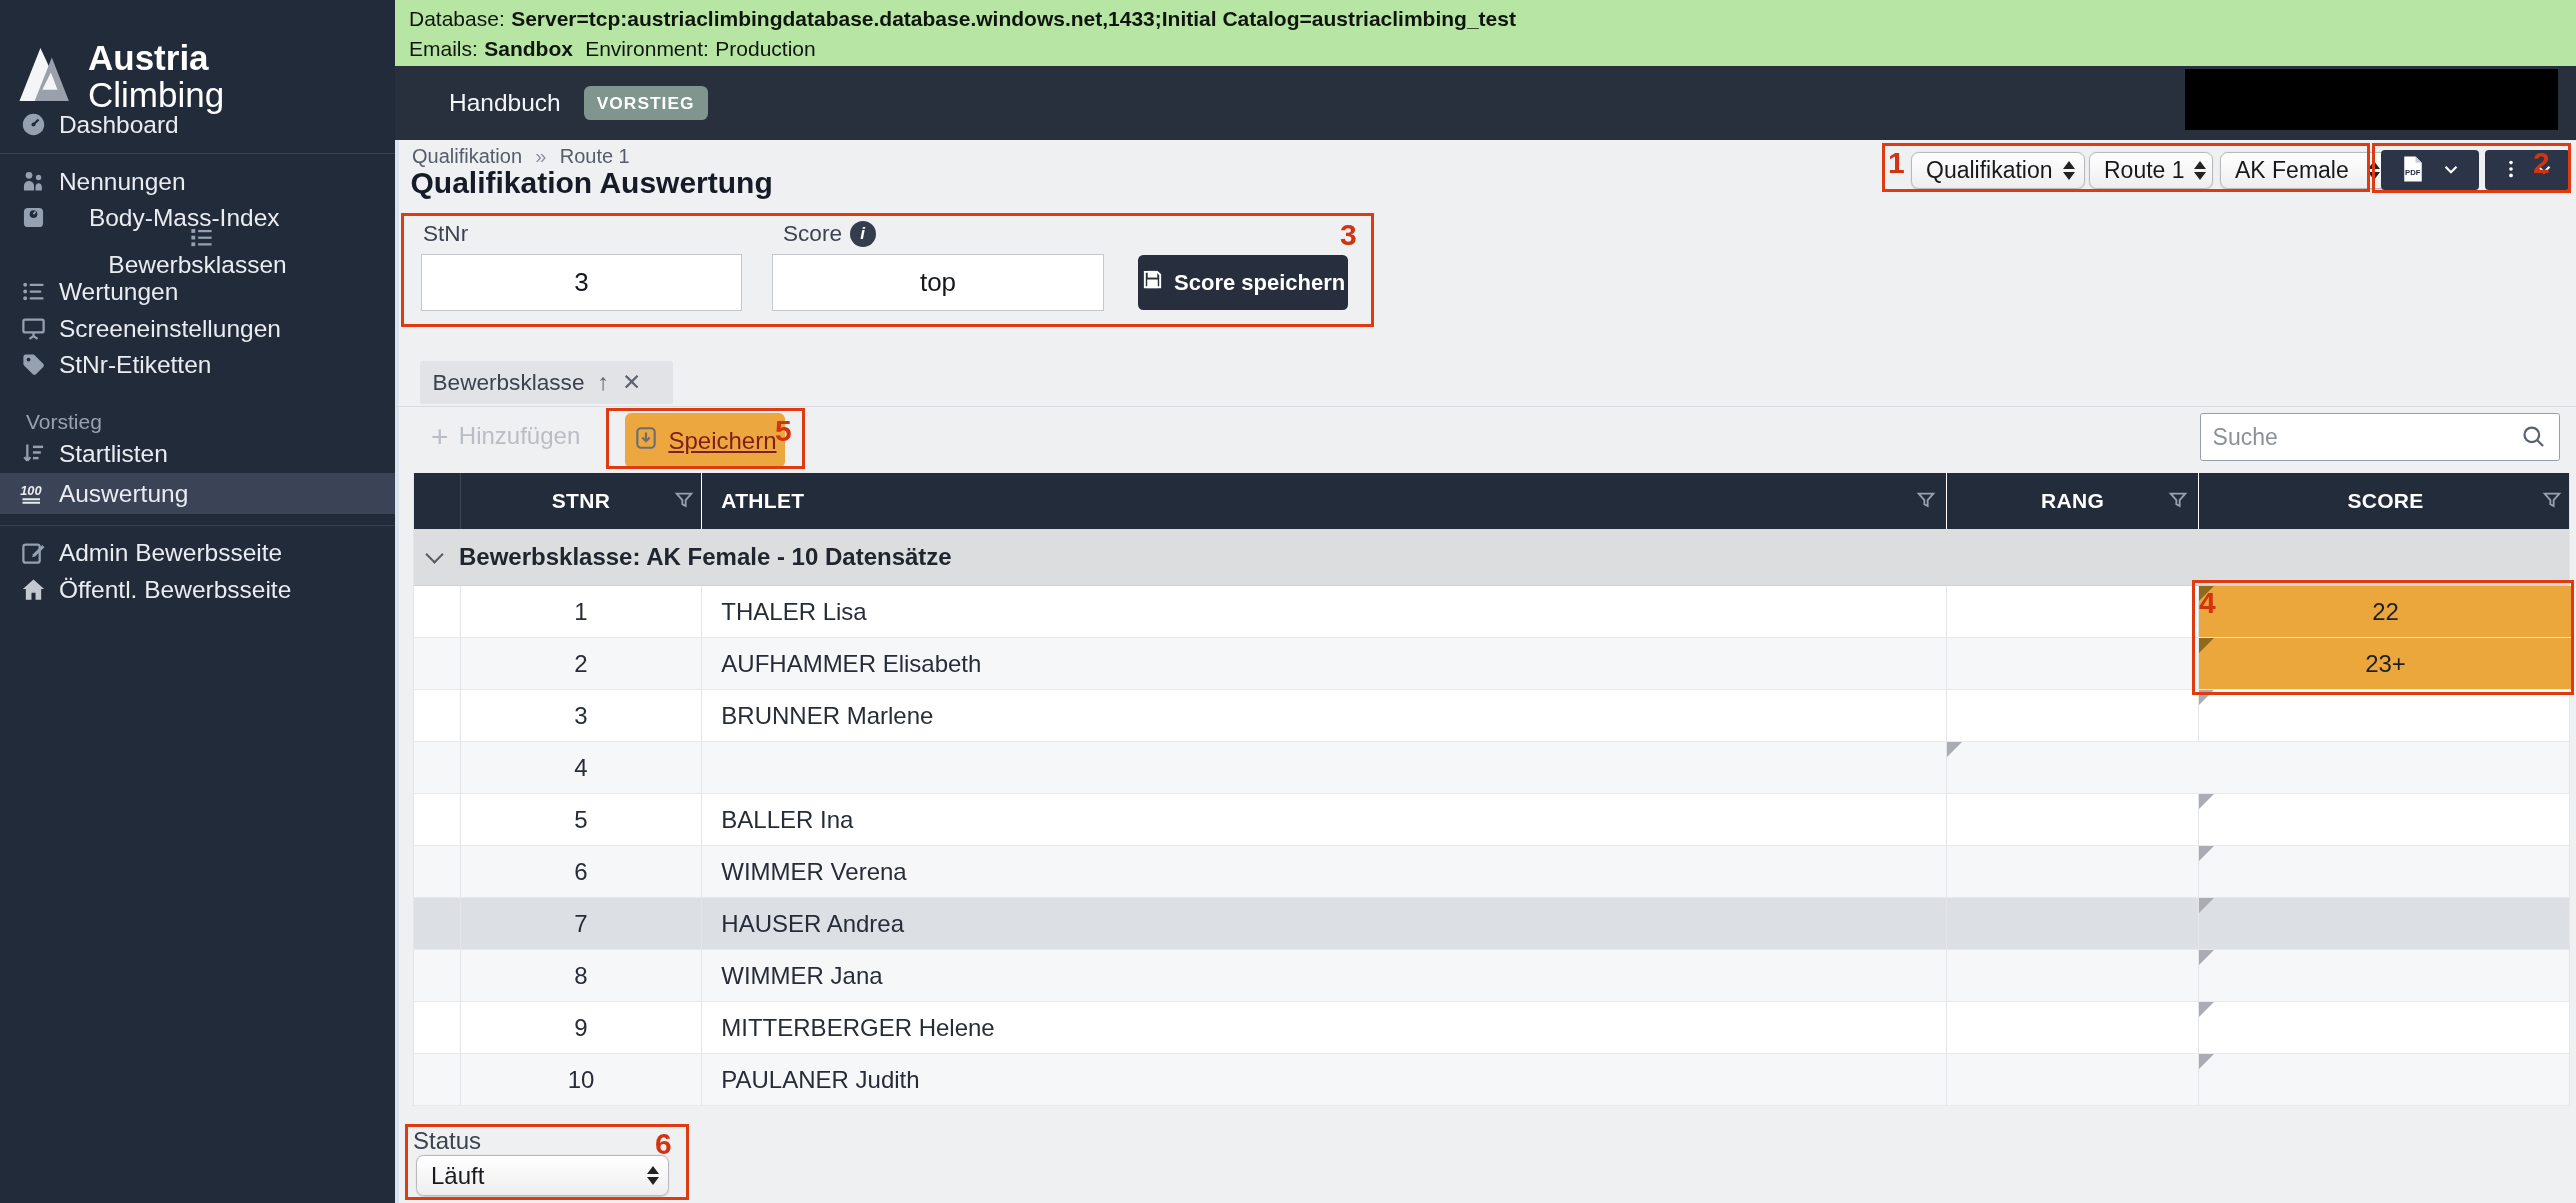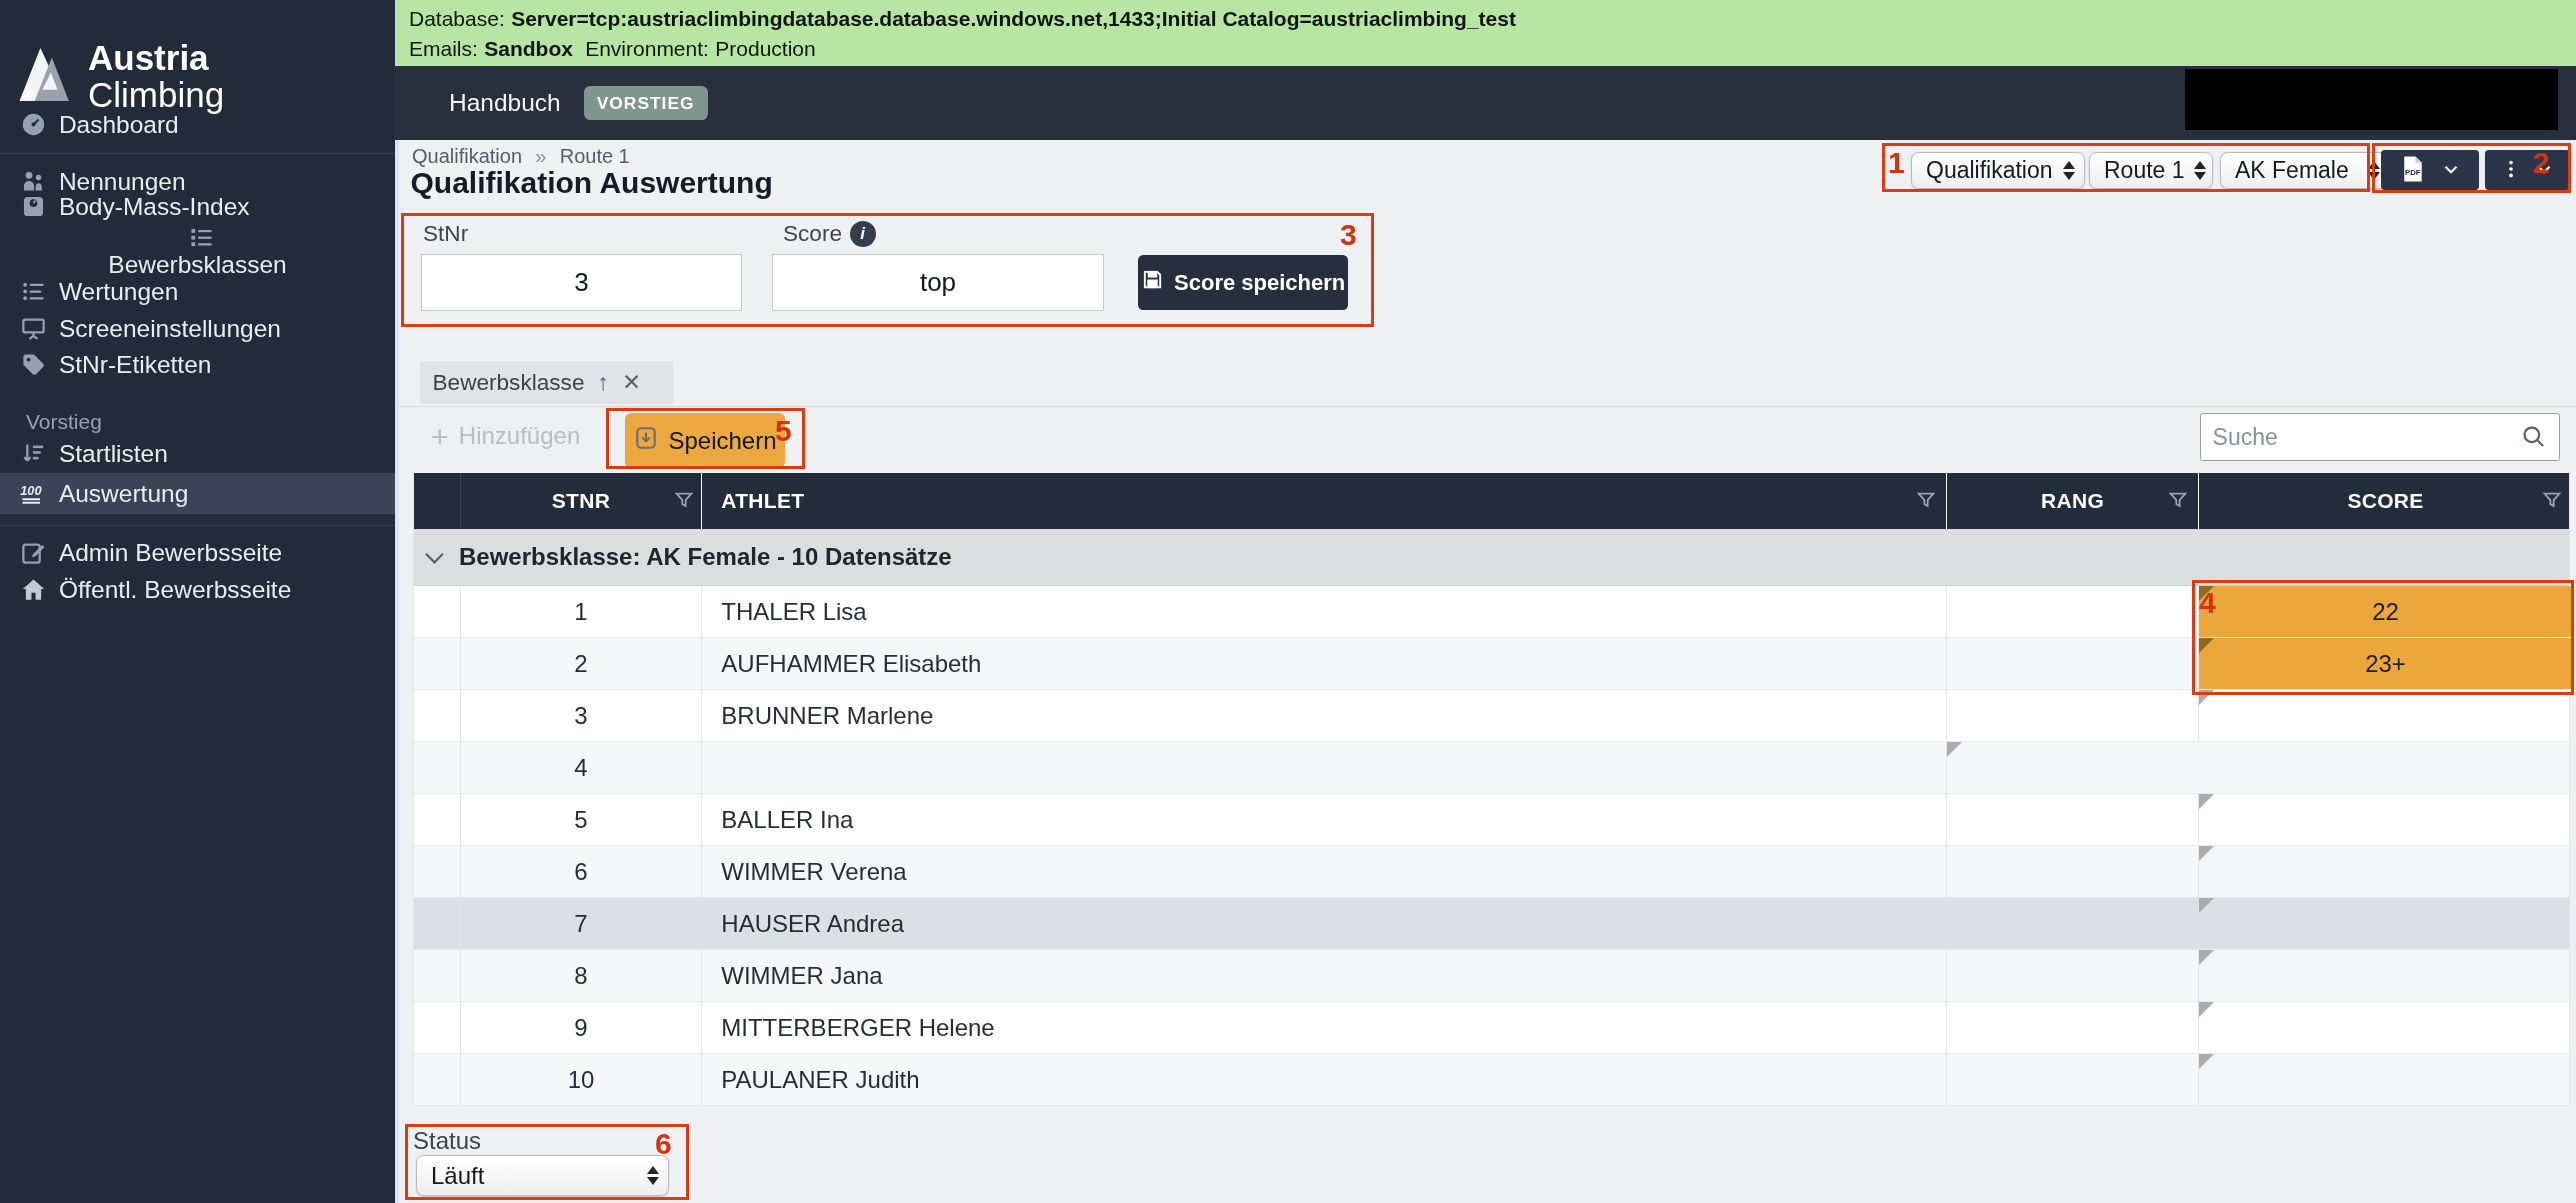--- a/index.html
+++ b/index.html
@@ -50,21 +50,21 @@
   .info-dot { width:26px; height:26px; border-radius:50%; background:#333d4d; color:#fff; font-size:17px; font-weight:bold; display:inline-flex; align-items:center; justify-content:center; font-style:italic; }
   .txt-input { position:absolute; height:57px; background:#fff; border:1.3px solid #c5c7ca; font-size:26px; text-align:center; color:#15181d; outline:none; }
   .primary-btn { position:absolute; height:55px; background:#272f3e; color:#fff; border:none; border-radius:5.2px; font-size:22px; font-weight:bold; display:flex; align-items:center; justify-content:center; gap:10.3px; cursor:pointer; }
 
   
   .chip { position:absolute; left:24.5px; top:221px; width:253px; height:43px; background:#e2e3e7; border-radius:2.6px; display:flex; align-items:center; padding:0 13px; font-size:22.6px; color:#3a4350; gap:13px; }
   .chip .arr, .chip .x { color:#5d646f; font-size:23px; cursor:pointer; }
   .hline { position:absolute; left:0; top:266px; width:2181px; height:1.3px; background:#d9dbde; }
   .add-btn { position:absolute; left:36px; top:282px; display:flex; align-items:center; gap:10.3px; font-size:24px; color:#b9bdc4; cursor:default; }
   .add-btn .plus { font-size:30px; line-height:23px; }
-  .save-btn { position:absolute; left:230px; top:273px; width:160px; height:55px; background:#eca73e; border:none; border-radius:6.4px; font-size:24px; color:#0f172a; display:flex; align-items:center; justify-content:center; gap:9px; cursor:pointer; }
+  .save-btn { position:absolute; left:230px; top:273px; width:160px; height:55px; background:#eca73e; border:none; border-radius:6.4px; font-size:24px; color:#7f1d1d; display:flex; align-items:center; justify-content:center; gap:9px; cursor:pointer;text-decoration:underline; }
   .search-box { position:absolute; left:1805px; top:273px; width:360px; height:48px; background:#fff; border:1.3px solid #989ea6; border-radius:2.6px; display:flex; align-items:center; padding:0 11.6px; }
   .search-box input { flex:1; border:none; outline:none; font-size:23px; color:#0f766e; background:transparent; font-family:inherit; }
   .search-box input::placeholder { color:#8b919a; }
 
   
   .grid { position:absolute; left:18px; top:333px; width:2157px; border-left:1.3px solid #e3e5e8; border-right:1.3px solid #e3e5e8; }
   .g-header { display:grid; grid-template-columns:46px 241px 1245px 252px 374px; height:56px; background:#222c3b; color:#fff; }
   .g-header .hc { display:flex; align-items:center; font-size:21px; font-weight:bold; letter-spacing:0.3px; position:relative; }
   .g-header .hc.c-stnr { justify-content:center; border-left:1.3px solid #3c4555; }
   .g-header .hc.c-athlet { padding-left:19.3px; border-left:1.3px solid #fff; }
@@ -134,21 +134,21 @@
       <span class="ic">
         <svg width="27" height="27" viewBox="0 0 24 24" fill="#95a0b1">
             <circle cx="8" cy="6.5" r="3"></circle>
             <path d="M3.5 20v-4c0-2.5 2-4.5 4.5-4.5s4.5 2 4.5 4.5v4z"></path>
             <circle cx="16.5" cy="8.5" r="2.4"></circle>
             <path d="M13.8 20v-3c0-2 1.2-3.4 2.7-3.4 1.7 0 2.9 1.4 2.9 3.4v3z"></path>
           </svg>
       </span>
       <span>Nennungen</span>
     </div>
-    <div class="nav-item" style="top:188px;">
+    <div class="nav-item" style="top:199px;gap:30px;">
       <span class="ic">
         <svg width="27" height="27" viewBox="0 0 24 24">
             <rect x="3.5" y="3.5" width="17" height="17" rx="3.5" fill="#95a0b1"></rect>
             <circle cx="12" cy="9" r="3.4" fill="#212b3a"></circle>
             <path d="M12 9l1.8-2.3" stroke="#95a0b1" stroke-width="1.6"></path>
           </svg>
       </span>
       <span>Body-Mass-Index</span>
     </div>
     <div class="nav-item" style="top:224px;flex-direction:column;">

